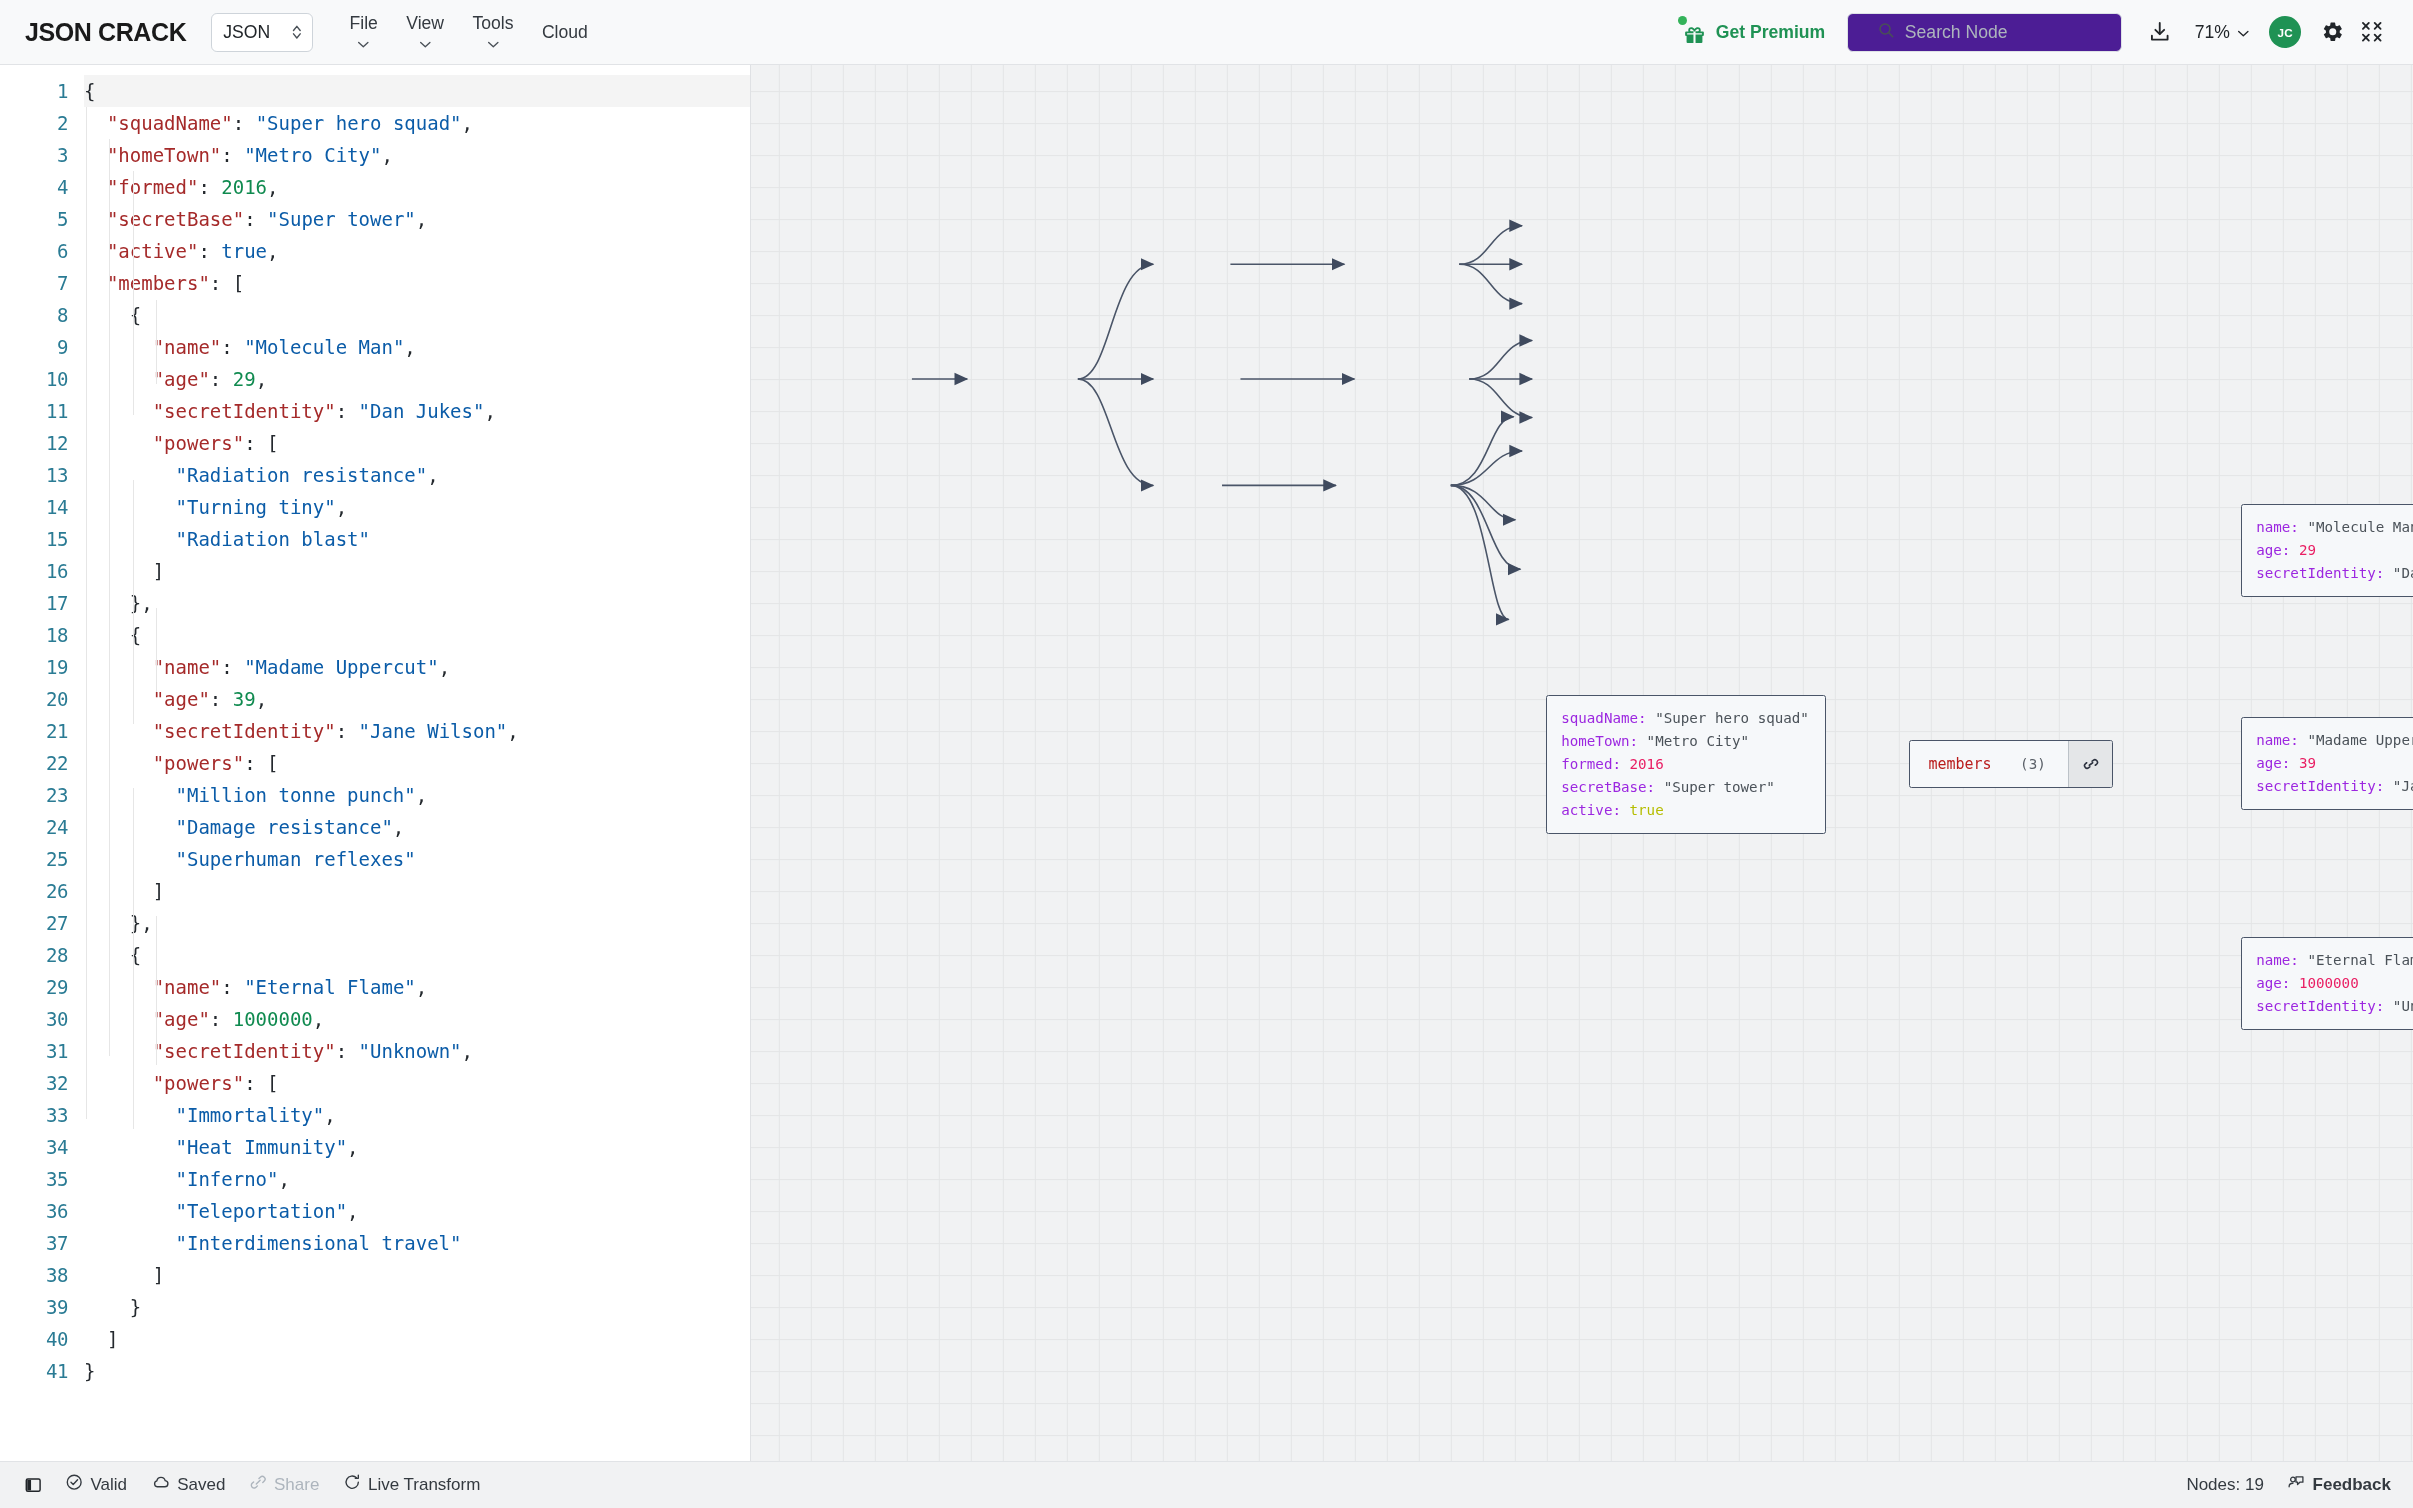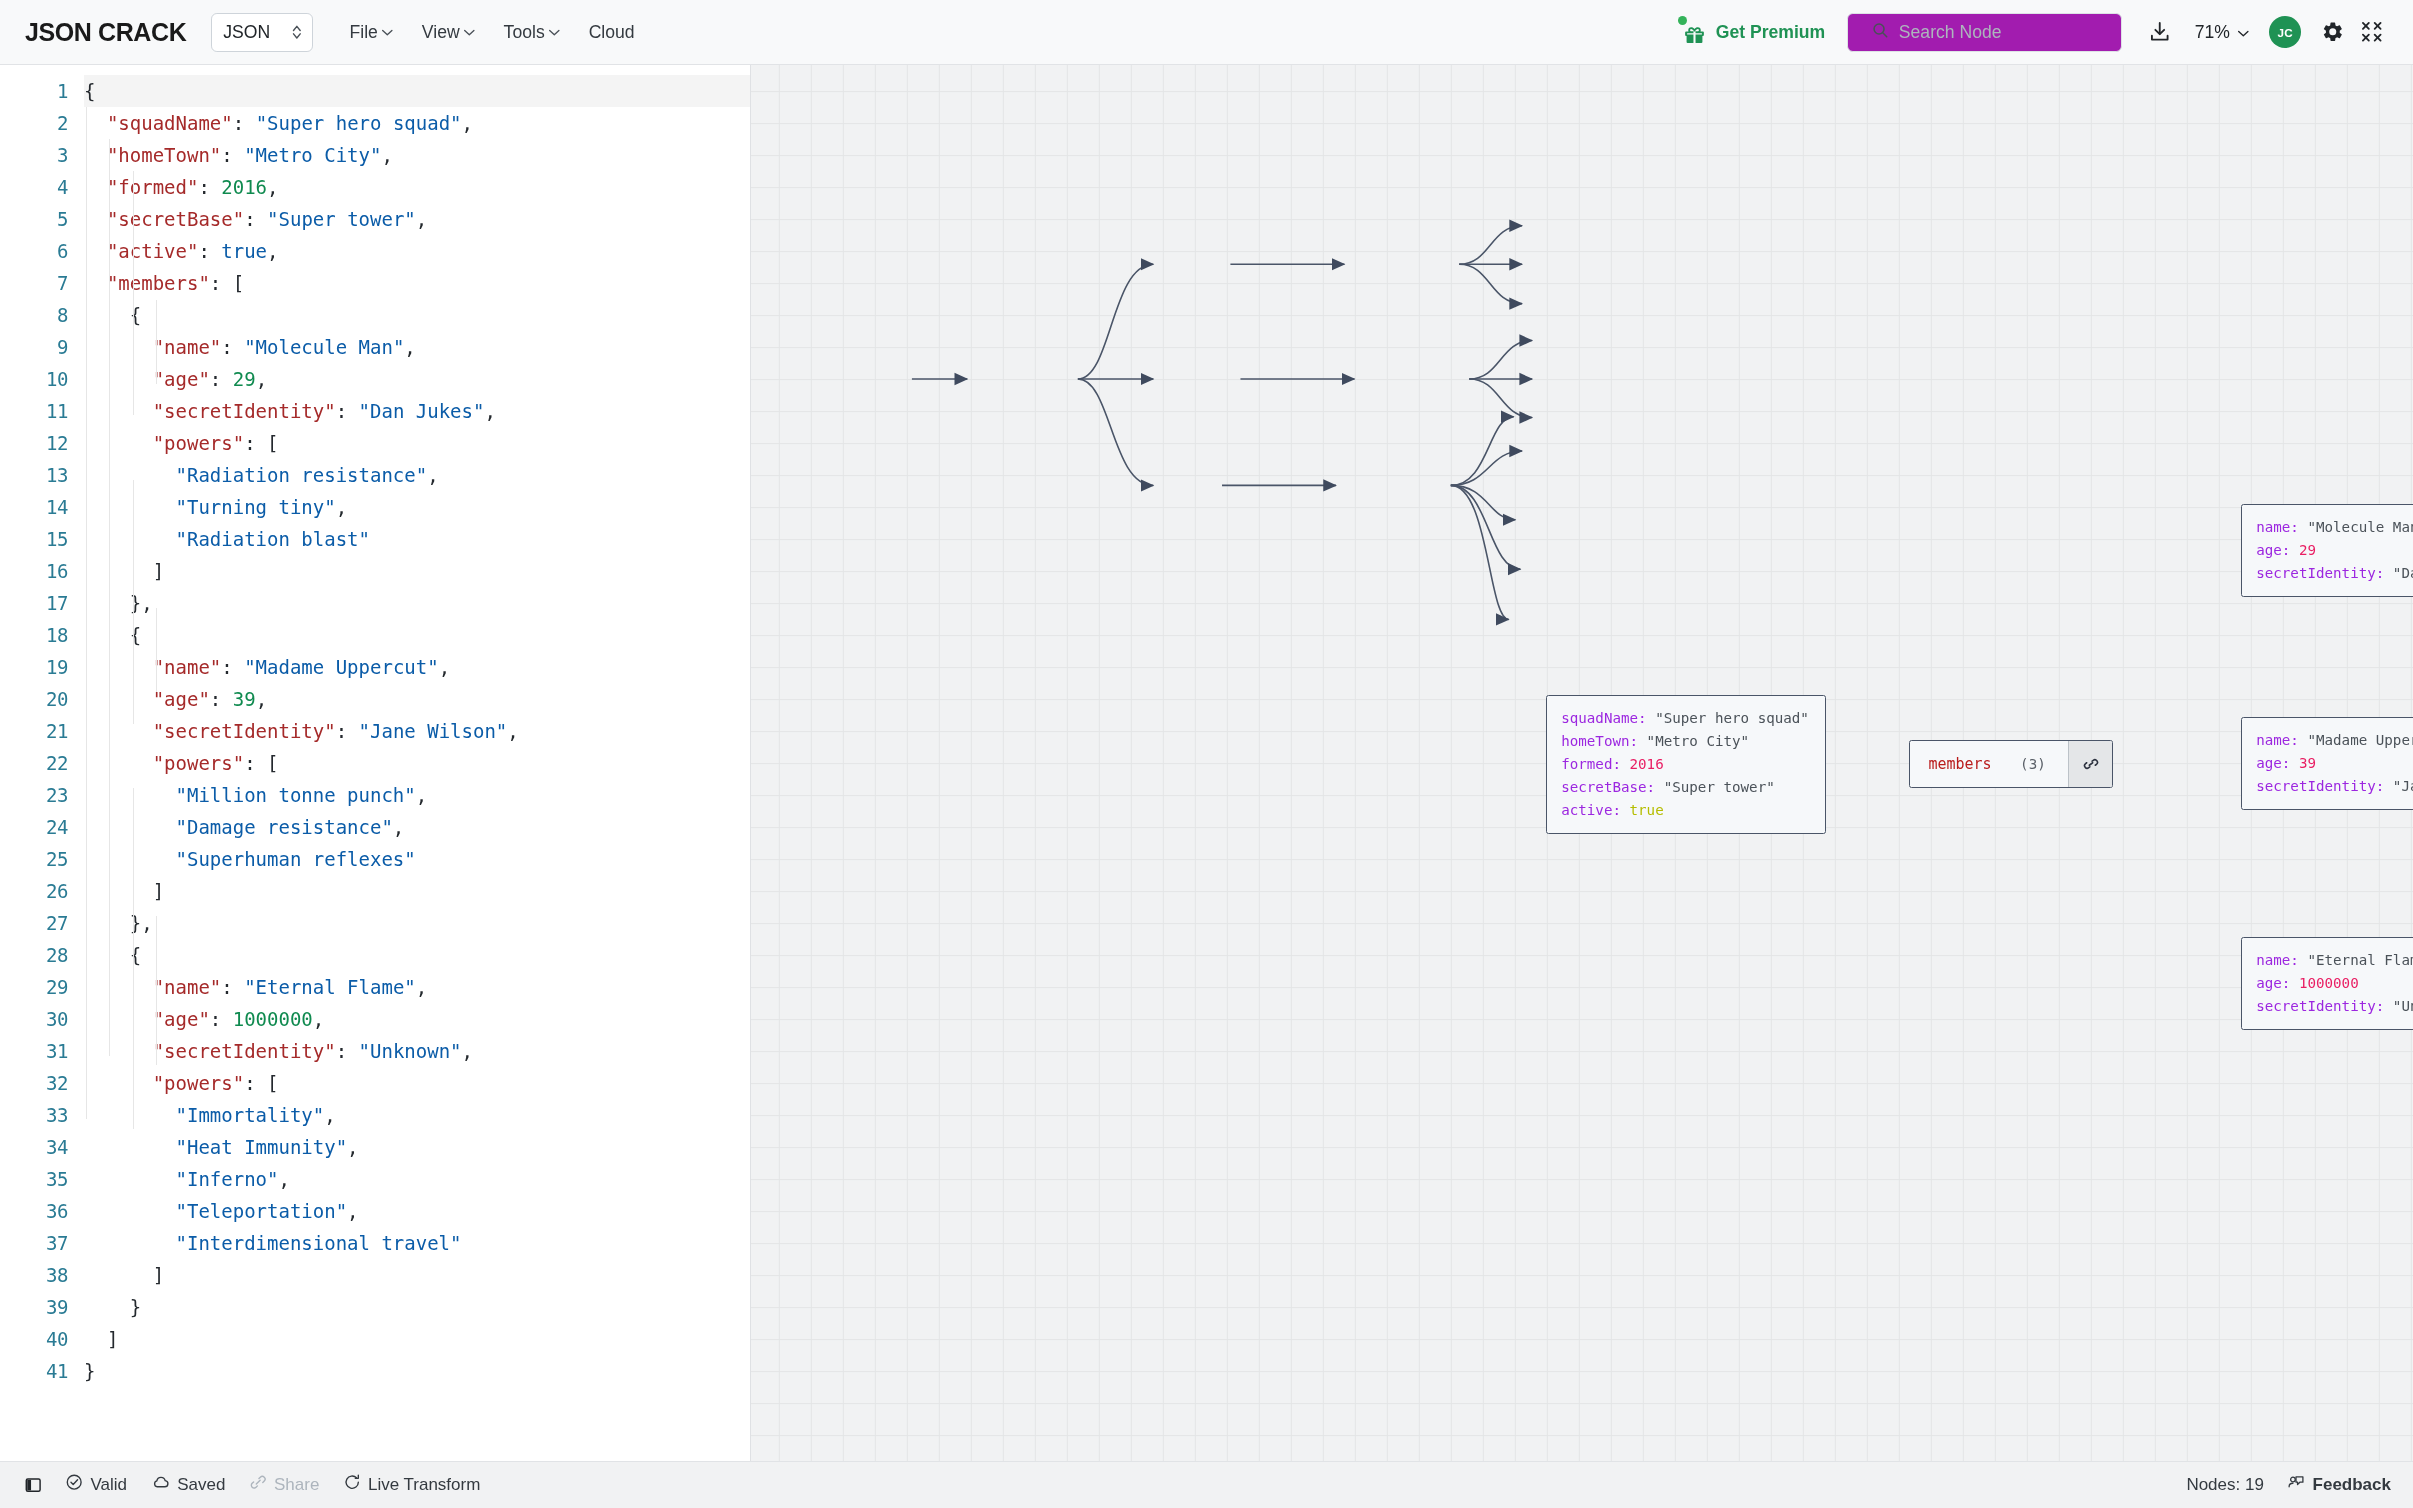--- a/index.html
+++ b/index.html
@@ -32,37 +32,38 @@
     display: flex; align-items: center; justify-content: space-between;
     padding: 0 9.2px 0 11px;
     font-size: 17.6px; color: #212529;
   }
   .chev-updown { display:flex; flex-direction:column; gap:1.7px; color:#495057; line-height:0.6; font-size:11.7px;}
   .menu-bar { display: flex; align-items: center; margin-left: 22px; gap: 0; }
   .menu-item {
     display: flex; align-items: center; gap: 3px;
     padding: 7.5px 14.2px; font-size: 17.6px; color: #343a40; border-radius: 5px;
     white-space: nowrap;
+    flex-direction: column;
   }
   .menu-item .cd { font-size: 12.6px; color: #495057; }
   .header-right { margin-left: auto; display: flex; align-items: center; gap: 0; }
   .premium {
     display: flex; align-items: center; gap: 8.4px;
     font-size: 17.6px; font-weight: 700; color: #1f9254;
     margin-right: 22px; position: relative; white-space: nowrap;
   }
   .gift-wrap { position: relative; width: 25px; height: 25px; }
   .gift-dot {
     position: absolute; left: -4.2px; top: -3.4px;
     width: 9.2px; height: 9.2px; border-radius: 50%; background: #34b35a;
   }
   .search-box {
     width: 275px; height: 39px;
-    background: #a21caf; border: 0.8px solid #dee2e6; border-radius: 5.9px;
-    display: flex; align-items: center; gap: 9.2px; padding: 0 23px;
+    background: #4c1d95; border: 0.8px solid #dee2e6; border-radius: 5.9px;
+    display: flex; align-items: center; gap: 9.2px; padding: 0 29px;
     margin-right: 18.4px;
   }
   .search-box .ph { font-size: 17.6px; color: #adb5bd; }
   .icon-btn {
     width: 39px; height: 39px; display: flex; align-items: center; justify-content: center;
     border-radius: 5px; color: #212529;
   }
   .zoom-ctl {
     display: flex; align-items: flex-end; gap: 6.7px;
     font-size: 17.6px; color: #212529; padding: 0 8.4px; margin: 0 6.7px;

